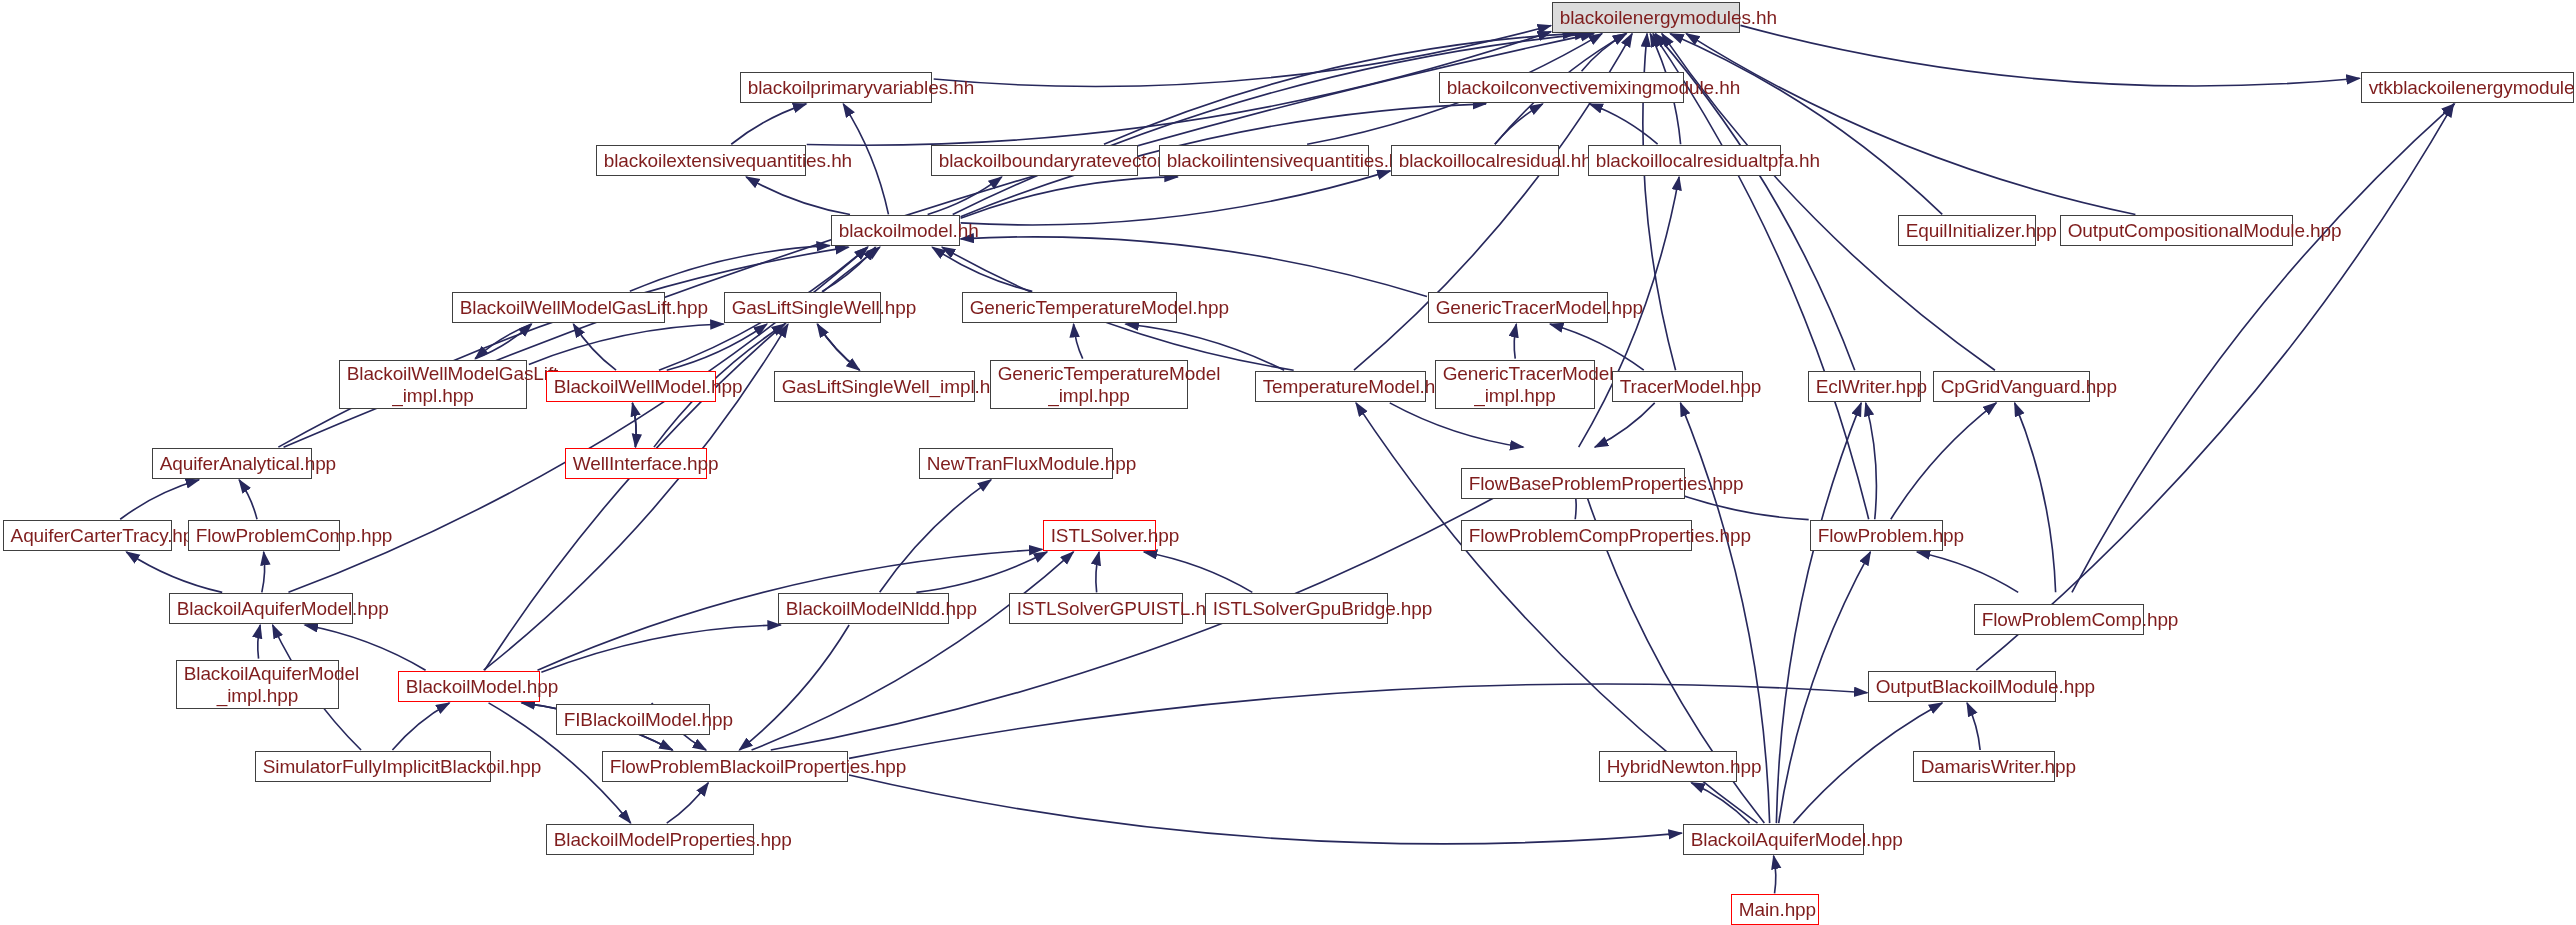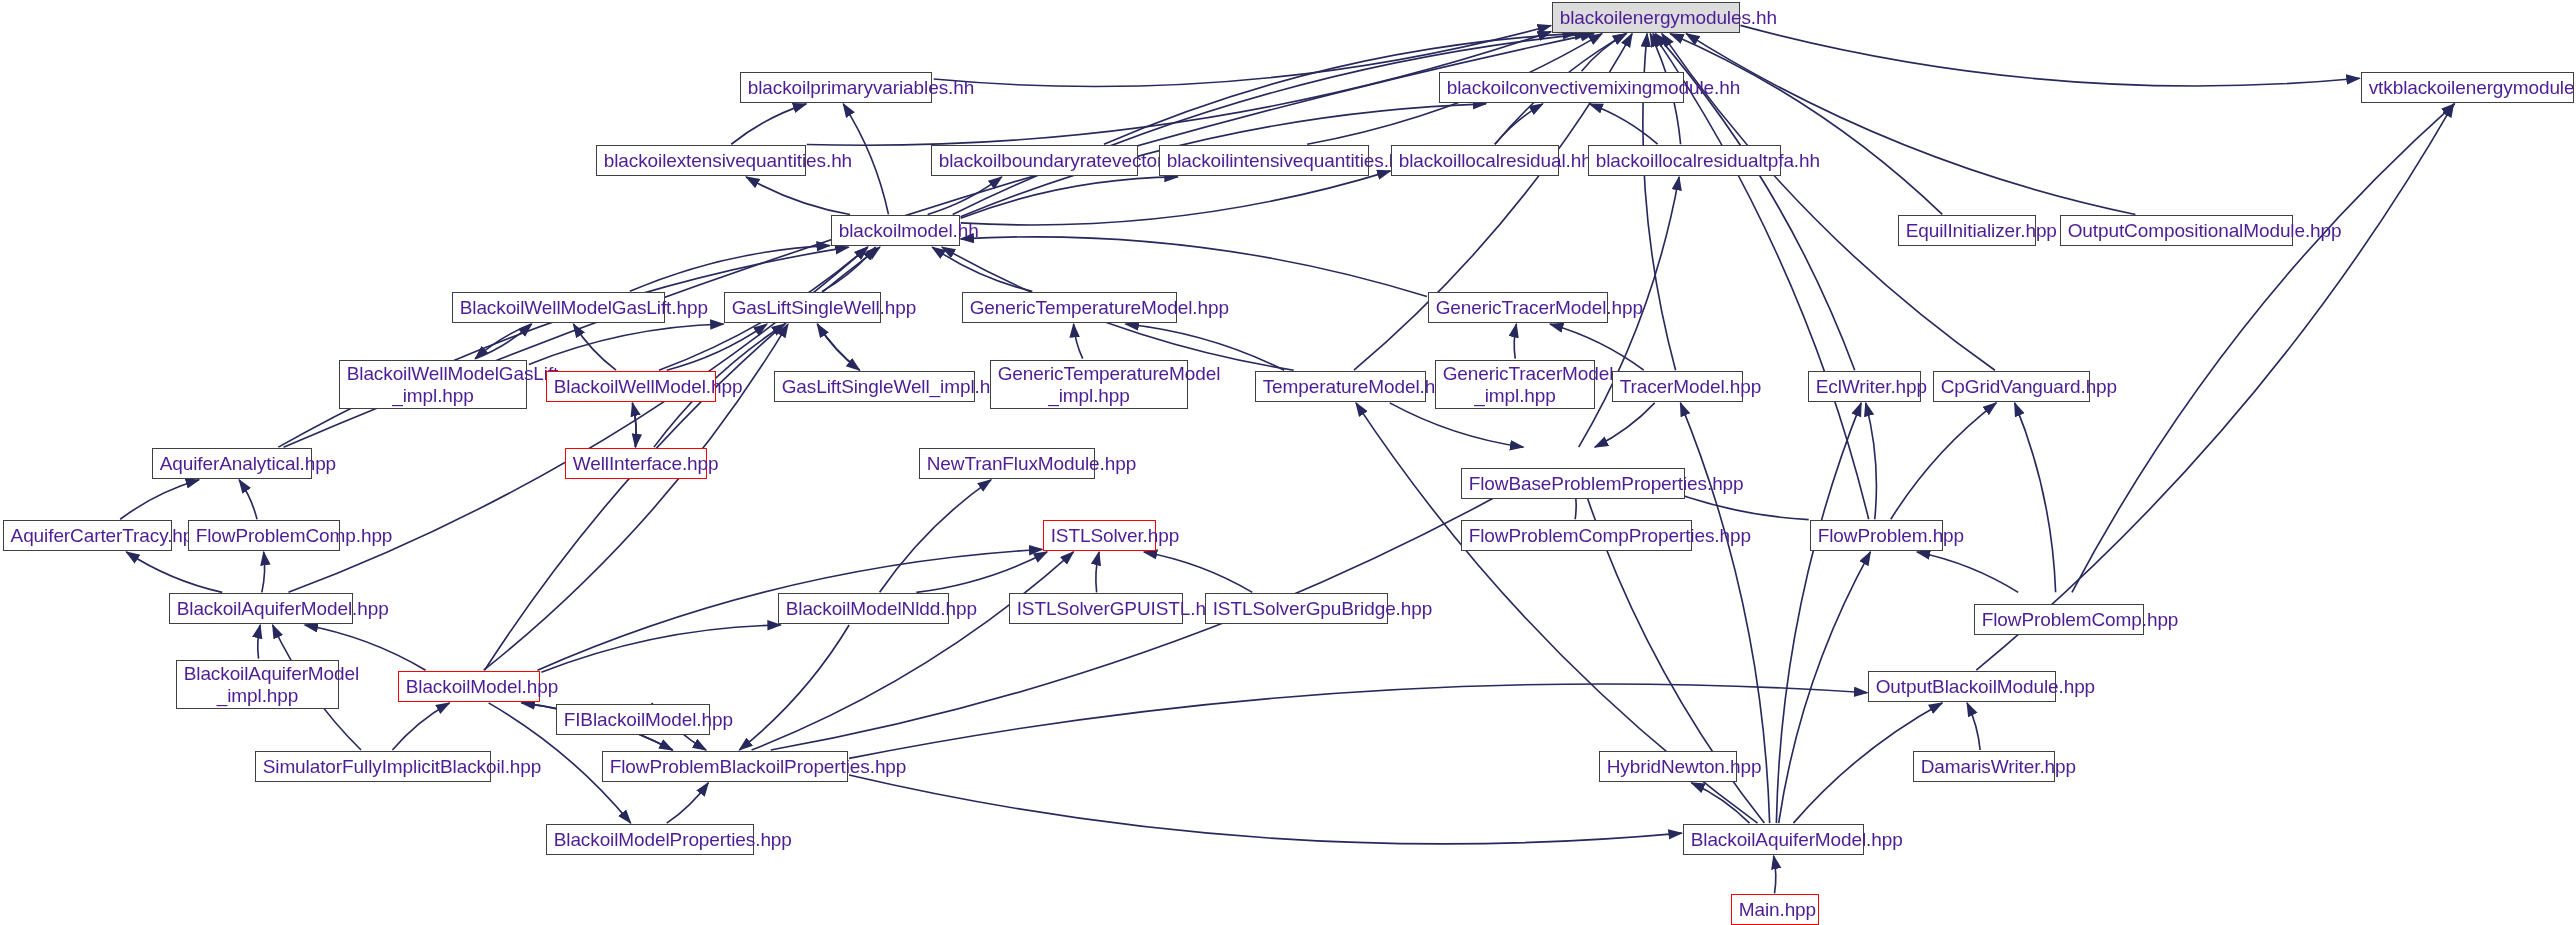--- a/index.html
+++ b/index.html
@@ -24,21 +24,21 @@
     top: 0;
     width: 2576px;
     height: 926px;
     pointer-events: none;
   }
   .node {
     position: absolute;
     box-sizing: border-box;
     border: 1.5px solid #404040;
     background: #ffffff;
-    color: #4c1d95;
+    color: #7f1d1d;
     font-size: 19px;
     line-height: 1.12;
     display: flex;
     align-items: center;
     justify-content: center;
     text-align: center;
     white-space: pre-line;
     padding: 0 6.7px;
     letter-spacing: -0.1px;
     z-index: 5;
@@ -187,21 +187,21 @@
       <div class="node" style="left: 990px; top: 360px; width: 198px; height: 49px;"><span class="lbl">GenericTemperatureModel
 _impl.hpp</span></div>
       <div class="node" style="left: 1255px; top: 371px; width: 171px; height: 31px;"><span class="lbl">TemperatureModel.hpp</span></div>
       <div class="node" style="left: 1435px; top: 360px; width: 160px; height: 49px;"><span class="lbl">GenericTracerModel
 _impl.hpp</span></div>
       <div class="node" style="left: 1612px; top: 371px; width: 131px; height: 31px;"><span class="lbl">TracerModel.hpp</span></div>
       <div class="node" style="left: 1808px; top: 371px; width: 113px; height: 31px;"><span class="lbl">EclWriter.hpp</span></div>
       <div class="node" style="left: 1933px; top: 371px; width: 157px; height: 31px;"><span class="lbl">CpGridVanguard.hpp</span></div>
       <div class="node" style="left: 152px; top: 448px; width: 160px; height: 31px;"><span class="lbl">AquiferAnalytical.hpp</span></div>
       <div class="node highlight" style="left: 565px; top: 448px; width: 142px; height: 31px;"><span class="lbl">WellInterface.hpp</span></div>
-      <div class="node" style="left: 919px; top: 448px; width: 176px; height: 31px;"><span class="lbl">NewTranFluxModule.hpp</span></div>
+      <div class="node" style="left: 919px; top: 448px; width: 194px; height: 31px;"><span class="lbl">NewTranFluxModule.hpp</span></div>
       <div class="node" style="left: 1461px; top: 448px; width: 224px; height: 31px; margin-top: 20px;"><span class="lbl">FlowBaseProblemProperties.hpp</span></div>
       <div class="node" style="left: 2.9px; top: 520px; width: 169px; height: 31px;"><span class="lbl">AquiferCarterTracy.hpp</span></div>
       <div class="node" style="left: 188px; top: 520px; width: 152px; height: 31px;"><span class="lbl">FlowProblemComp.hpp</span></div>
       <div class="node highlight" style="left: 1043px; top: 520px; width: 113px; height: 31px;"><span class="lbl">ISTLSolver.hpp</span></div>
       <div class="node" style="left: 1461px; top: 520px; width: 231px; height: 31px;"><span class="lbl">FlowProblemCompProperties.hpp</span></div>
       <div class="node" style="left: 1810px; top: 520px; width: 133px; height: 31px;"><span class="lbl">FlowProblem.hpp</span></div>
       <div class="node" style="left: 169px; top: 593px; width: 184px; height: 31px;"><span class="lbl">BlackoilAquiferModel.hpp</span></div>
       <div class="node" style="left: 778px; top: 593px; width: 171px; height: 31px;"><span class="lbl">BlackoilModelNldd.hpp</span></div>
       <div class="node" style="left: 1009px; top: 593px; width: 174px; height: 31px;"><span class="lbl">ISTLSolverGPUISTL.hpp</span></div>
       <div class="node" style="left: 1205px; top: 593px; width: 183px; height: 31px;"><span class="lbl">ISTLSolverGpuBridge.hpp</span></div>

